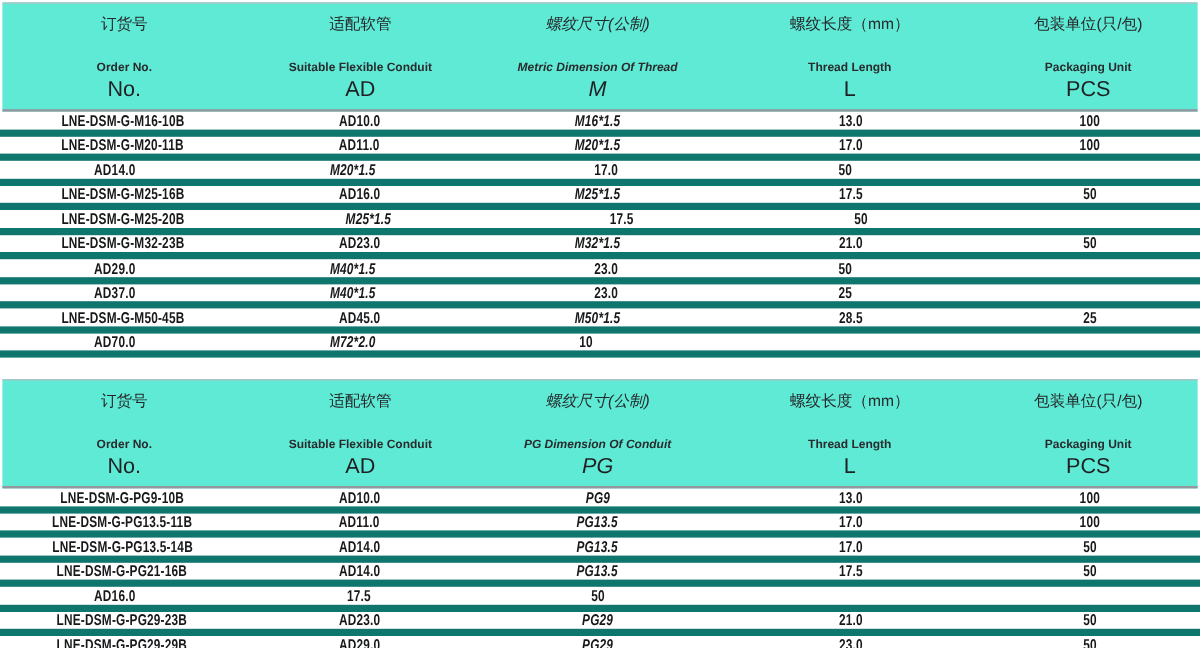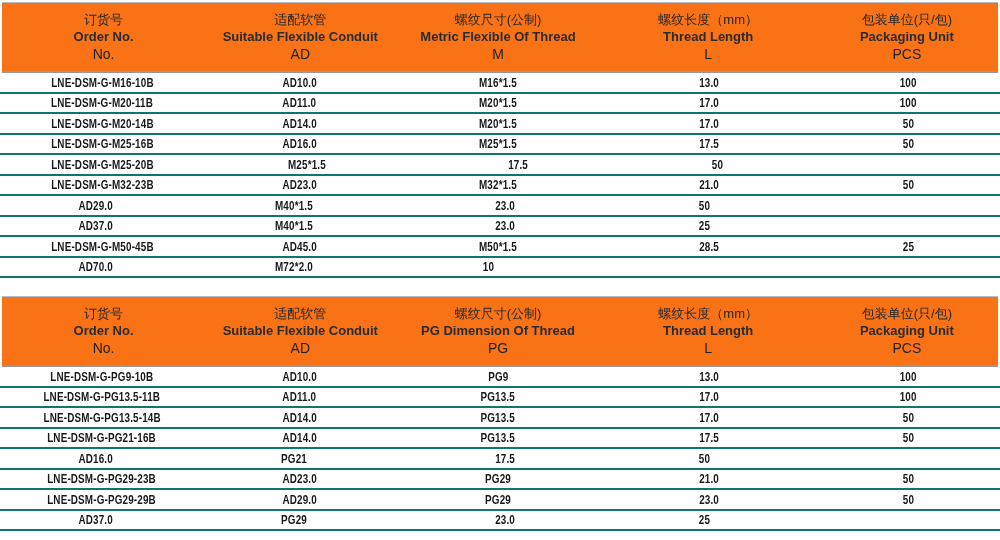--- a/index.html
+++ b/index.html
@@ -9,44 +9,44 @@
     background: #ffffff;
     font-family: "Liberation Sans", sans-serif;
     overflow: hidden;
   }
   .sheet { padding-top: 2px; }
 
   
   .thead {
     display: flex;
     margin: 0 2px;
-    background: #f97316;
+    background: #5eead4;
     border-top: 1px solid #b6bac2;
     border-bottom: 2px solid #94979d;
     padding: 7px 0 6px 0;
   }
   .th { text-align: center; }
   .zh   { font-size: 13px;   line-height: 19px; color: #26272b; }
-  .en   { font-size: 13px; line-height: 15px; font-weight: bold; color: #2a2b2f; }
-  .code { font-size: 14px;   line-height: 21px; color: #1f2023; }
+  .en   { font-size: 10px; line-height: 15px; font-weight: bold; color: #2a2b2f; margin-top: 20px; }
+  .code { font-size: 18px;   line-height: 21px; color: #1f2023; }
 
   
   .c1 { width: 20.4%; }
   .c2 { width: 19.1%; }
-  .c3 { width: 20.6%; }
+  .c3 { width: 20.6%; font-style: italic; }
   .c4 { width: 21.6%; }
   .c5 { width: 18.3%; }
 
   
   .tbody { }
   .trow {
     display: flex;
     align-items: center;
     height: 20.5px;
-    border-bottom: 2px solid #0f766e;
+    border-bottom: 6px solid #0f766e;
   }
   .td { text-align: center; font-size: 13px; color: #17181a; }
   .td .cond {
     display: inline-block;
     transform: scaleX(0.76);
     font-weight: bold;
     letter-spacing: 0.2px;
     white-space: nowrap;
   }
 
@@ -64,21 +64,21 @@
         <div class="en">Order No.</div>
         <div class="code">No.</div>
       </div>
       <div class="th c2">
         <div class="zh">适配软管</div>
         <div class="en">Suitable Flexible Conduit</div>
         <div class="code">AD</div>
       </div>
       <div class="th c3">
         <div class="zh">螺纹尺寸(公制)</div>
-        <div class="en">Metric Flexible Of Thread</div>
+        <div class="en">Metric Dimension Of Thread</div>
         <div class="code">M</div>
       </div>
       <div class="th c4">
         <div class="zh">螺纹长度（mm）</div>
         <div class="en">Thread Length</div>
         <div class="code">L</div>
       </div>
       <div class="th c5">
         <div class="zh">包装单位(只/包)</div>
         <div class="en">Packaging Unit</div>
@@ -94,21 +94,20 @@
           <div class="td c5"><span class="cond">100</span></div>
         </div>
         <div class="trow">
           <div class="td c1"><span class="cond">LNE-DSM-G-M20-11B</span></div>
           <div class="td c2"><span class="cond">AD11.0</span></div>
           <div class="td c3"><span class="cond">M20*1.5</span></div>
           <div class="td c4"><span class="cond">17.0</span></div>
           <div class="td c5"><span class="cond">100</span></div>
         </div>
         <div class="trow">
-          <div class="td c1"><span class="cond">LNE-DSM-G-M20-14B</span></div>
           <div class="td c2"><span class="cond">AD14.0</span></div>
           <div class="td c3"><span class="cond">M20*1.5</span></div>
           <div class="td c4"><span class="cond">17.0</span></div>
           <div class="td c5"><span class="cond">50</span></div>
         </div>
         <div class="trow">
           <div class="td c1"><span class="cond">LNE-DSM-G-M25-16B</span></div>
           <div class="td c2"><span class="cond">AD16.0</span></div>
           <div class="td c3"><span class="cond">M25*1.5</span></div>
           <div class="td c4"><span class="cond">17.5</span></div>
@@ -163,21 +162,21 @@
         <div class="en">Order No.</div>
         <div class="code">No.</div>
       </div>
       <div class="th c2">
         <div class="zh">适配软管</div>
         <div class="en">Suitable Flexible Conduit</div>
         <div class="code">AD</div>
       </div>
       <div class="th c3">
         <div class="zh">螺纹尺寸(公制)</div>
-        <div class="en">PG Dimension Of Thread</div>
+        <div class="en">PG Dimension Of Conduit</div>
         <div class="code">PG</div>
       </div>
       <div class="th c4">
         <div class="zh">螺纹长度（mm）</div>
         <div class="en">Thread Length</div>
         <div class="code">L</div>
       </div>
       <div class="th c5">
         <div class="zh">包装单位(只/包)</div>
         <div class="en">Packaging Unit</div>
@@ -208,21 +207,20 @@
         </div>
         <div class="trow">
           <div class="td c1"><span class="cond">LNE-DSM-G-PG21-16B</span></div>
           <div class="td c2"><span class="cond">AD14.0</span></div>
           <div class="td c3"><span class="cond">PG13.5</span></div>
           <div class="td c4"><span class="cond">17.5</span></div>
           <div class="td c5"><span class="cond">50</span></div>
         </div>
         <div class="trow">
           <div class="td c2"><span class="cond">AD16.0</span></div>
-          <div class="td c3"><span class="cond">PG21</span></div>
           <div class="td c4"><span class="cond">17.5</span></div>
           <div class="td c5"><span class="cond">50</span></div>
         </div>
         <div class="trow">
           <div class="td c1"><span class="cond">LNE-DSM-G-PG29-23B</span></div>
           <div class="td c2"><span class="cond">AD23.0</span></div>
           <div class="td c3"><span class="cond">PG29</span></div>
           <div class="td c4"><span class="cond">21.0</span></div>
           <div class="td c5"><span class="cond">50</span></div>
         </div>

